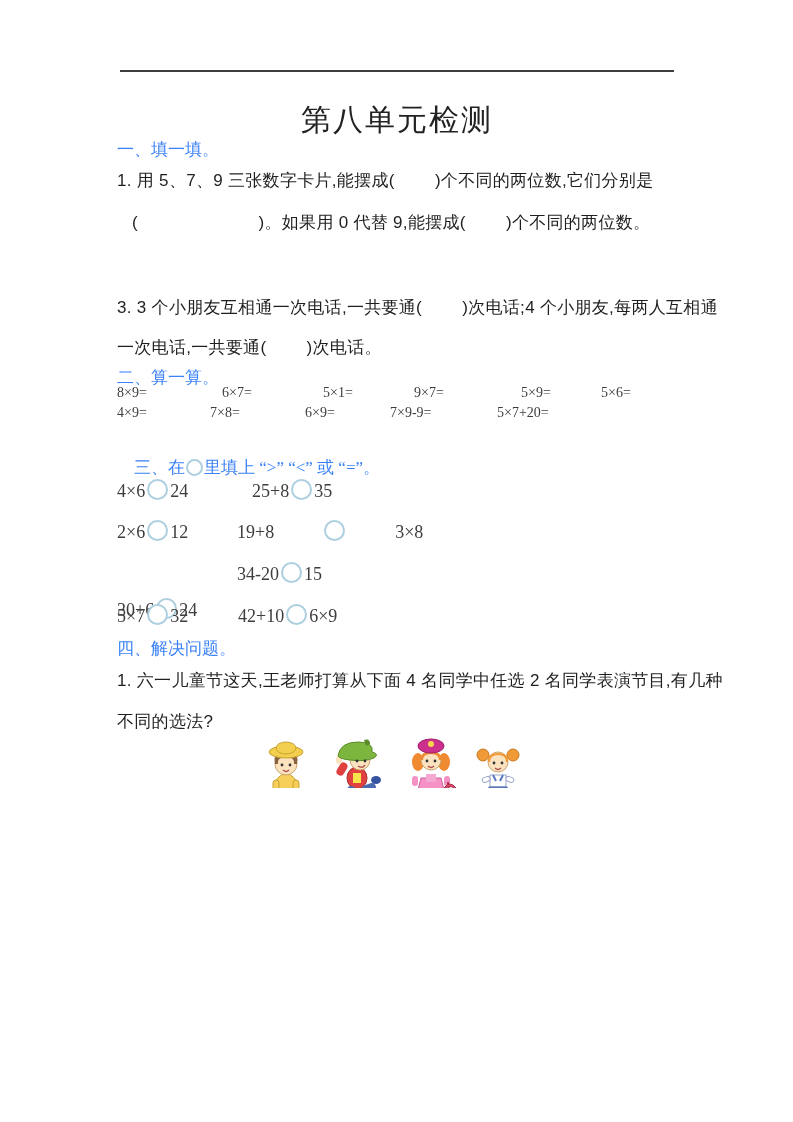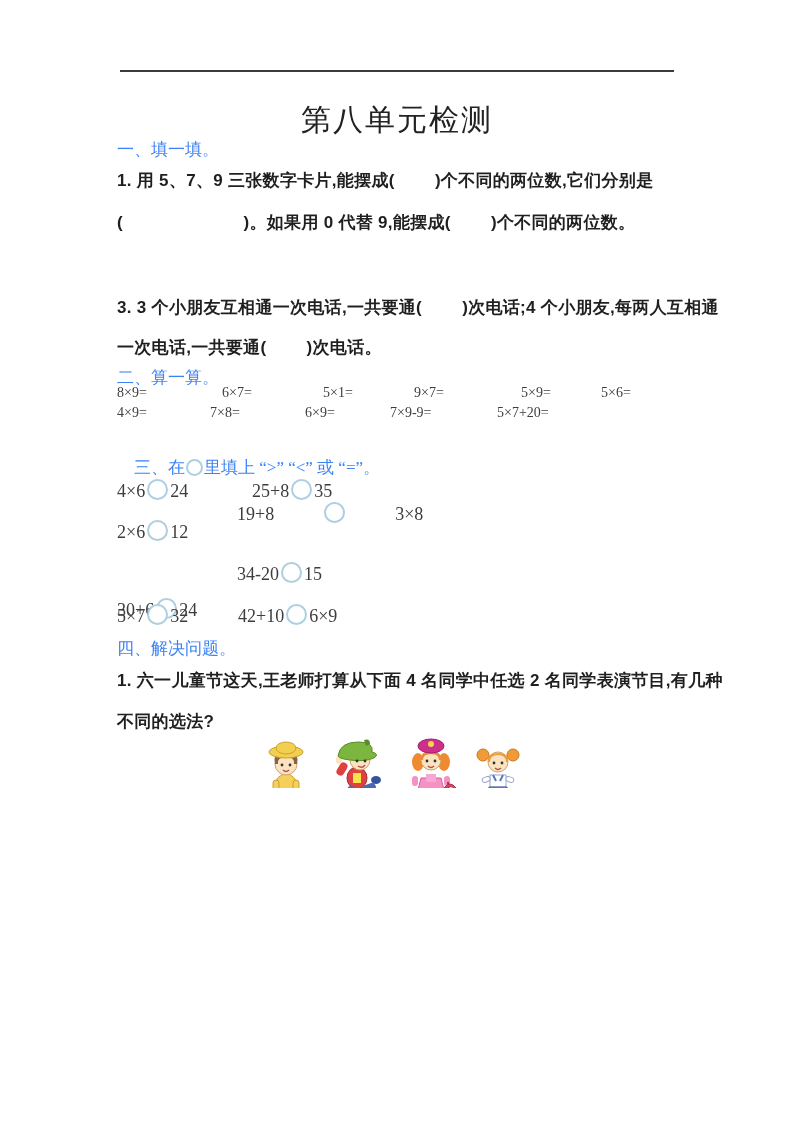--- a/index.html
+++ b/index.html
@@ -8,21 +8,21 @@
     font-family:"Liberation Serif","DejaVu Serif",serif; color:#2a2a2a;
     overflow:hidden;
   }
   .abs { position:absolute; white-space:pre; }
   .rule { position:absolute; background:#3c3c3c; }
   .title {
     font-size:30px; letter-spacing:2px; color:#222; text-align:center;
     font-family:"Liberation Serif","DejaVu Serif",serif; font-weight:400;
   }
   .song { font-size:17px; color:#3b82f6; font-family:"Liberation Serif","DejaVu Serif",serif; }
-  .hei  { font-size:17px; color:#1f1f1f; font-family:"Liberation Sans","DejaVu Sans",sans-serif; font-weight:700; letter-spacing:0.3px; }
+  .hei  { font-size:17px; color:#1f1f1f; font-family:"Liberation Sans","DejaVu Sans",sans-serif; font-weight:400; letter-spacing:0.3px; }
   .calc { font-size:14px; color:#3d3d3d; }
   .cmp  { font-size:18px; color:#3d3d3d; display:flex; align-items:center; }
   .circle {
     display:inline-block; box-sizing:border-box; border-radius:50%;
     border:2px solid #aecfe0; background:#ffffff;
   }
   .cmp .circle { width:21px; height:21px; margin:0 2px; position:relative; top:-2px; }
   .hdr-circle { width:17px; height:17px; vertical-align:-3px; margin:0 1px; }
   .kid { position:absolute; }
 </style>
@@ -30,21 +30,21 @@
 <body>
 
 <div class="page">
 
   <div class="rule" style="left:120px; top:70px; width:554px; height:2px;"></div>
 
   <div class="abs title" style="left:120px; top:100px; width:554px;">第八单元检测</div>
 
   <div class="abs song" style="left:117px; top:138px;">一、填一填。</div>
   <div class="abs hei" style="left:117px; top:169px;">1. 用 5、7、9 三张数字卡片,能摆成(        )个不同的两位数,它们分别是</div>
-  <div class="abs hei" style="left:117px; top:211px;">(                        )。如果用 0 代替 9,能摆成(        )个不同的两位数。</div>
+  <div class="abs hei" style="left:132px; top:211px;">(                        )。如果用 0 代替 9,能摆成(        )个不同的两位数。</div>
   <div class="abs hei" style="left:117px; top:296px;">3. 3 个小朋友互相通一次电话,一共要通(        )次电话;4 个小朋友,每两人互相通</div>
   <div class="abs hei" style="left:117px; top:336px;">一次电话,一共要通(        )次电话。</div>
 
   <div class="abs song" style="left:117px; top:366px;">二、算一算。</div>
   <div class="abs song calc" style="left:117px; top:385px;">8×9=</div>
   <div class="abs song calc" style="left:222px; top:385px;">6×7=</div>
   <div class="abs song calc" style="left:323px; top:385px;">5×1=</div>
   <div class="abs song calc" style="left:414px; top:385px;">9×7=</div>
   <div class="abs song calc" style="left:521px; top:385px;">5×9=</div>
   <div class="abs song calc" style="left:601px; top:385px;">5×6=</div>
@@ -60,21 +60,21 @@
 
   <div class="abs cmp" style="left:117px; top:481px;">
     <span>4×6</span><span class="circle"></span><span>24</span>
   </div>
   <div class="abs cmp" style="left:252px; top:481px;">
     <span>25+8</span><span class="circle"></span><span>35</span>
   </div>
   <div class="abs cmp" style="left:117px; top:522px;">
     <span>2×6</span><span class="circle"></span><span>12</span>
   </div>
-  <div class="abs cmp" style="left:237px; top:504px;gap:48px;">
+  <div class="abs cmp" style="left:237px; top:522px;gap:48px;">
     <span>19+8</span><span class="circle"></span><span>3×8</span>
   </div>
   <div class="abs cmp" style="left:117px; top:564px;margin-top:36px;">
     <span>30+6</span><span class="circle"></span><span>24</span>
   </div>
   <div class="abs cmp" style="left:237px; top:564px;">
     <span>34-20</span><span class="circle"></span><span>15</span>
   </div>
   <div class="abs cmp" style="left:117px; top:606px;">
     <span>5×7</span><span class="circle"></span><span>32</span>

